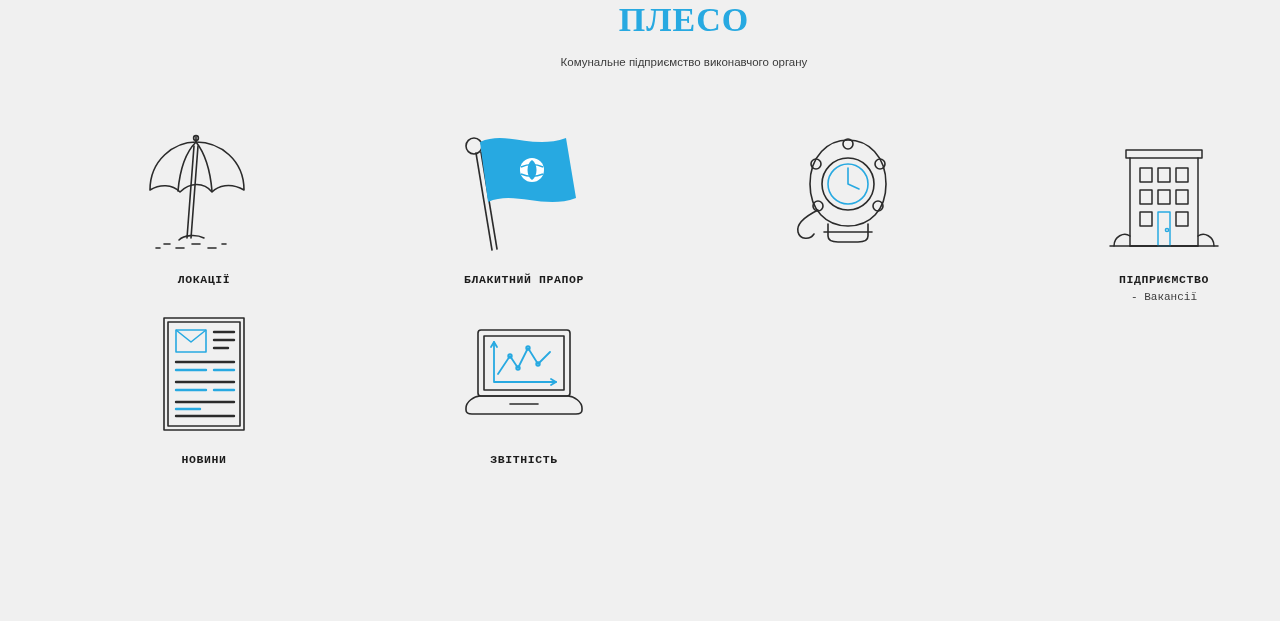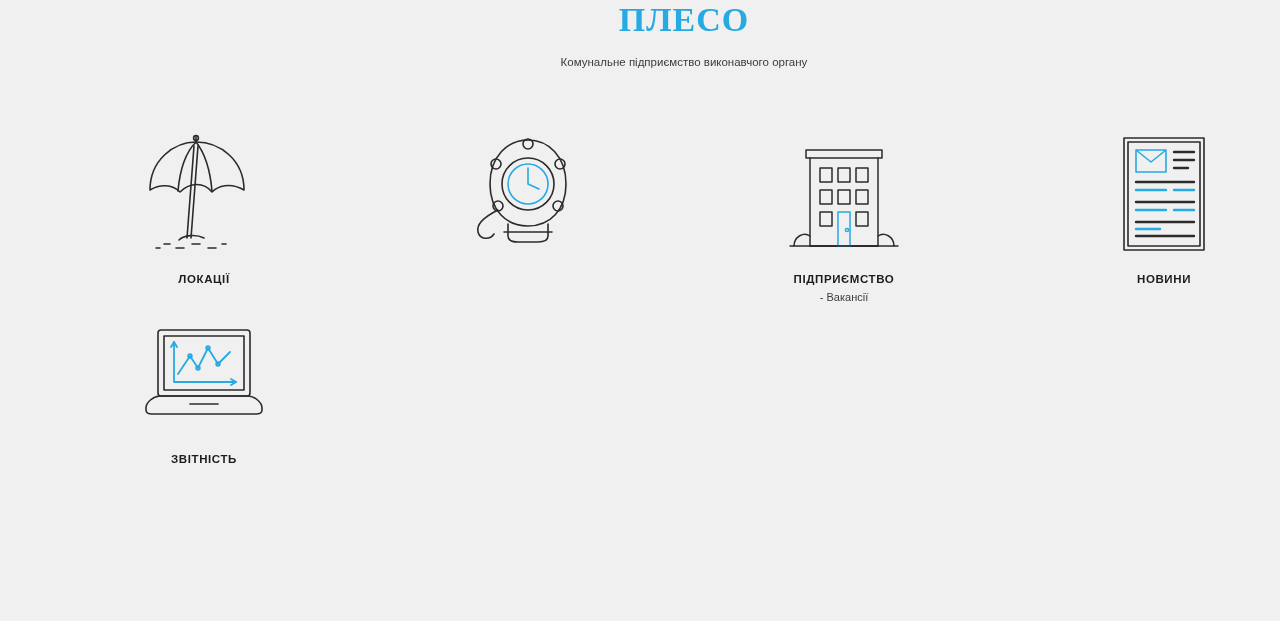--- a/index.html
+++ b/index.html
@@ -43,20 +43,21 @@
   }
   .subtitle div {
     white-space: nowrap;
   }
   .grid {
     margin-top: 58px;
     display: grid;
     grid-template-columns: repeat(4, 320px);
     grid-template-rows: 180px 180px;
     width: 1140px;
+    font-family: Liberation Mono, monospace;
   }
   .tile {
     display: flex;
     flex-direction: column;
     align-items: center;
     justify-content: flex-start;
     text-decoration: none;
     cursor: pointer;
   }
   .tile-icon {
@@ -111,20 +112,39 @@
             <path d="M60 18 L53 110"></path>
             <path d="M64 18 L57 110"></path>
             <path d="M45 112 C50 107 62 106 70 110"></path>
             <path d="M30 116 L36 116 M42 120 L50 120 M58 116 L66 116 M74 120 L82 120 M22 120 L26 120 M88 116 L92 116"></path>
           </g>
         </svg>
       </div>
       <div class="tile-label">ЛОКАЦІЇ</div>
     </div>
 
+    <div class="tile">
+      <div class="tile-icon">
+        <svg width="140" height="130" viewBox="0 0 140 130">
+          <g fill="none" stroke="#2b2b2b" stroke-width="1.6" stroke-linecap="round" stroke-linejoin="round">
+            <circle cx="20" cy="18" r="8"></circle>
+            <path d="M22 25 L38 122"></path>
+            <path d="M27 24 L43 121"></path>
+          </g>
+          <path d="M26 14 C52 2 78 22 112 10 L122 70 C90 82 60 62 34 74 Z" fill="#27a9e1"></path>
+          <g transform="translate(66,30)">
+            <path d="M0 12 A12 12 0 1 1 24 12 A12 12 0 1 1 0 12 Z" fill="#ffffff"></path>
+            <path d="M12 2 C6 6 6 18 12 22 C18 18 18 6 12 2 Z" fill="#27a9e1"></path>
+            <path d="M1 9 C8 6 16 6 23 9" stroke="#27a9e1" stroke-width="1.4" fill="none"></path>
+            <path d="M1 16 C8 19 16 19 23 16" stroke="#27a9e1" stroke-width="1.4" fill="none"></path>
+          </g>
+        </svg>
+      </div>
+      <div class="tile-label">БЛАКИТНИЙ ПРАПОР</div>
+    </div>
 
     <div class="tile">
       <div class="tile-icon">
         <svg width="140" height="130" viewBox="0 0 140 130">
           <g fill="none" stroke="#2b2b2b" stroke-width="1.6" stroke-linecap="round" stroke-linejoin="round">
             <path d="M36 56 C36 28 54 12 74 12 C94 12 112 28 112 56 C112 82 96 98 74 98 C52 98 36 82 36 56 Z"></path>
             <circle cx="74" cy="56" r="26"></circle>
             <circle cx="74" cy="56" r="20" stroke="#27a9e1"></circle>
             <path d="M74 40 L74 56 L85 61" stroke="#27a9e1"></path>
             <circle cx="42" cy="36" r="5"></circle>

